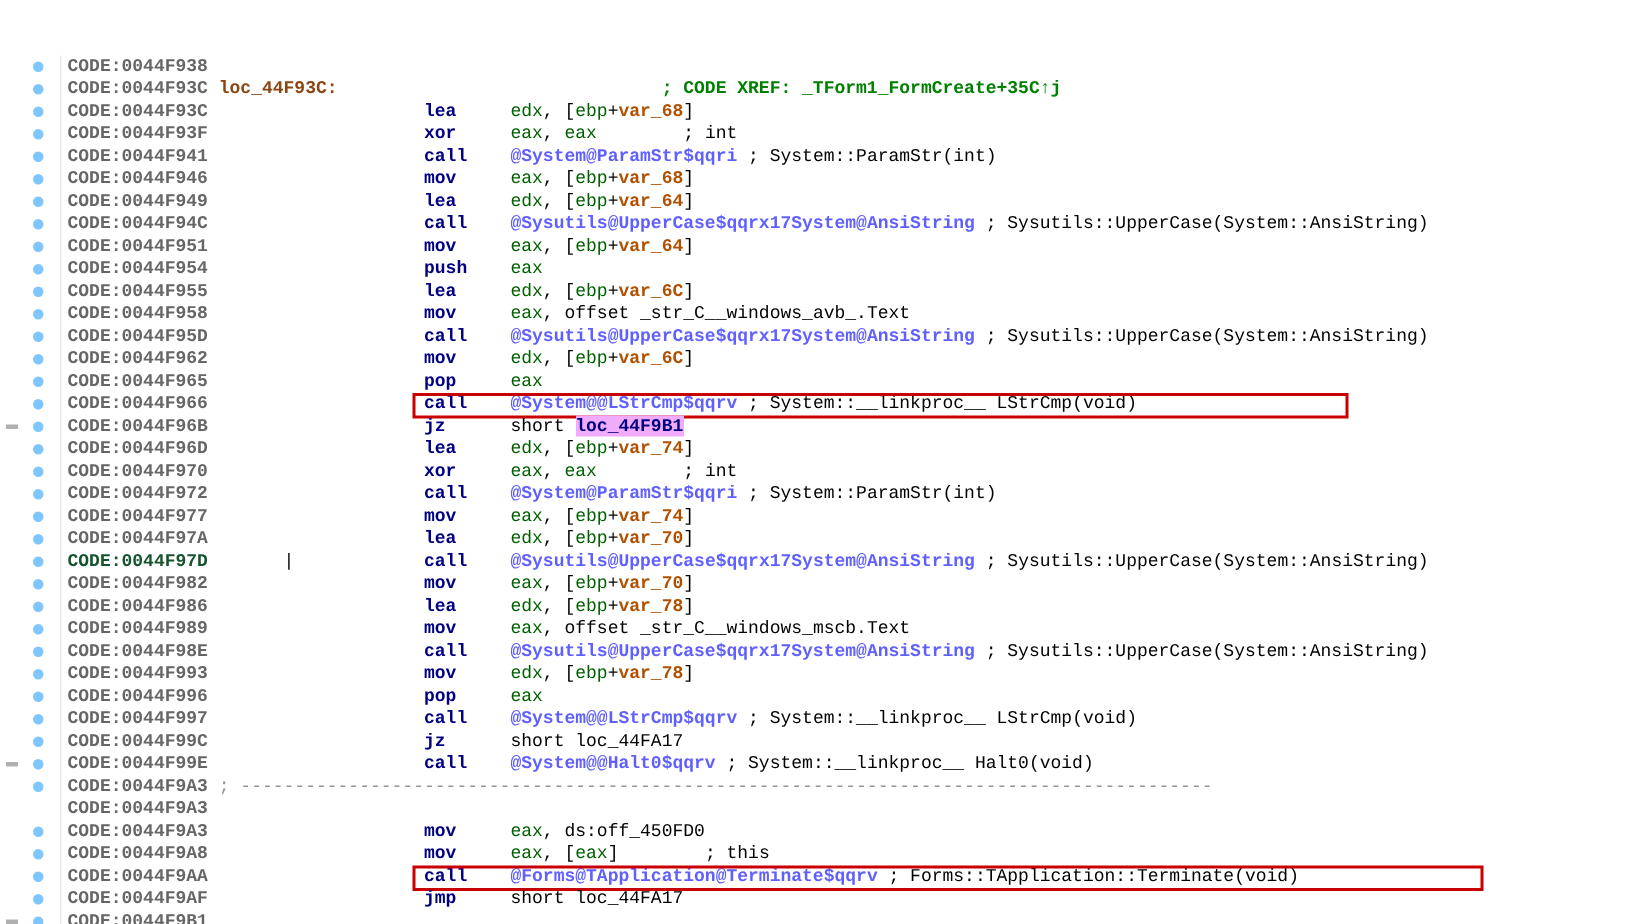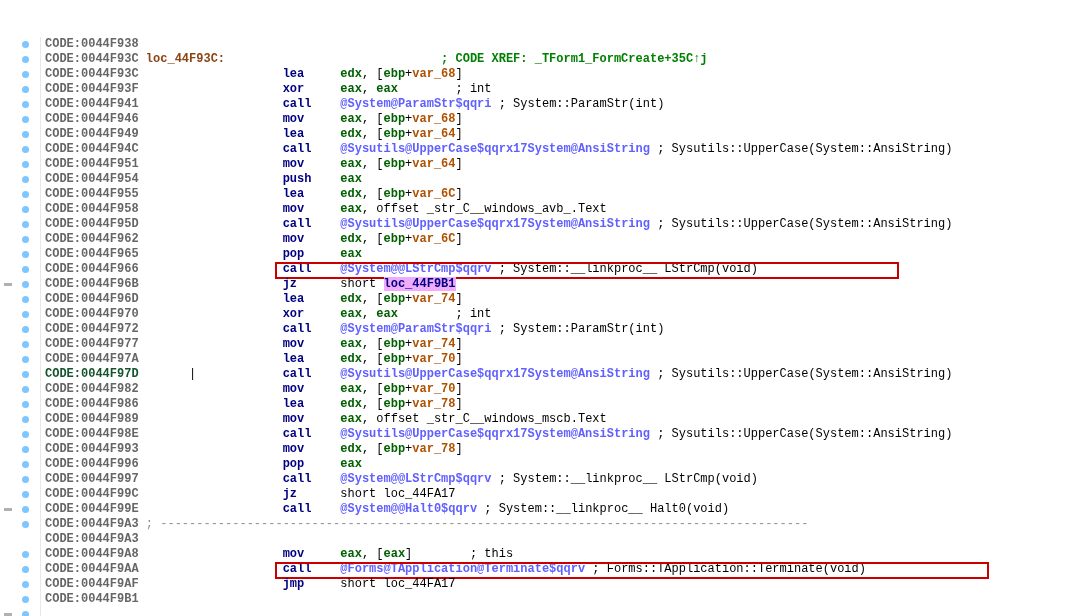--- a/index.html
+++ b/index.html
@@ -62,21 +62,21 @@
   .label {
     color: #8b4513;
     font-weight: bold;
   }
   .mnem {
     color: #000080;
     font-weight: bold;
   }
   .reg {
     color: #006000;
-    font-weight: bold;
+    font-weight: normal;
   }
   .var {
     color: #b05000;
     font-weight: bold;
   }
   .funcref {
     color: #6060ff;
     font-weight: bold;
   }
   .comment {
@@ -260,18 +260,19 @@
       <div class="line"><span class="addr">CODE:0044F986</span> &nbsp;&nbsp;&nbsp;&nbsp;&nbsp;&nbsp;&nbsp;&nbsp;&nbsp;&nbsp;&nbsp;&nbsp;&nbsp;&nbsp;&nbsp;&nbsp;&nbsp;&nbsp;&nbsp;<span class="mnem">lea</span>&nbsp;&nbsp;&nbsp;&nbsp;&nbsp;<span><span class="reg">edx</span>, [<span class="reg">ebp</span>+<span class="var">var_78</span>]</span></div>
       <div class="line"><span class="addr">CODE:0044F989</span> &nbsp;&nbsp;&nbsp;&nbsp;&nbsp;&nbsp;&nbsp;&nbsp;&nbsp;&nbsp;&nbsp;&nbsp;&nbsp;&nbsp;&nbsp;&nbsp;&nbsp;&nbsp;&nbsp;<span class="mnem">mov</span>&nbsp;&nbsp;&nbsp;&nbsp;&nbsp;<span><span class="reg">eax</span>, offset _str_C__windows_mscb.Text</span></div>
       <div class="line"><span class="addr">CODE:0044F98E</span> &nbsp;&nbsp;&nbsp;&nbsp;&nbsp;&nbsp;&nbsp;&nbsp;&nbsp;&nbsp;&nbsp;&nbsp;&nbsp;&nbsp;&nbsp;&nbsp;&nbsp;&nbsp;&nbsp;<span class="mnem">call</span>&nbsp;&nbsp;&nbsp;&nbsp;<span class="funcref">@Sysutils@UpperCase$qqrx17System@AnsiString</span><span class="comment"> ; Sysutils::UpperCase(System::AnsiString)</span></div>
       <div class="line"><span class="addr">CODE:0044F993</span> &nbsp;&nbsp;&nbsp;&nbsp;&nbsp;&nbsp;&nbsp;&nbsp;&nbsp;&nbsp;&nbsp;&nbsp;&nbsp;&nbsp;&nbsp;&nbsp;&nbsp;&nbsp;&nbsp;<span class="mnem">mov</span>&nbsp;&nbsp;&nbsp;&nbsp;&nbsp;<span><span class="reg">edx</span>, [<span class="reg">ebp</span>+<span class="var">var_78</span>]</span></div>
       <div class="line"><span class="addr">CODE:0044F996</span> &nbsp;&nbsp;&nbsp;&nbsp;&nbsp;&nbsp;&nbsp;&nbsp;&nbsp;&nbsp;&nbsp;&nbsp;&nbsp;&nbsp;&nbsp;&nbsp;&nbsp;&nbsp;&nbsp;<span class="mnem">pop</span>&nbsp;&nbsp;&nbsp;&nbsp;&nbsp;<span><span class="reg">eax</span></span></div>
       <div class="line"><span class="addr">CODE:0044F997</span> &nbsp;&nbsp;&nbsp;&nbsp;&nbsp;&nbsp;&nbsp;&nbsp;&nbsp;&nbsp;&nbsp;&nbsp;&nbsp;&nbsp;&nbsp;&nbsp;&nbsp;&nbsp;&nbsp;<span class="mnem">call</span>&nbsp;&nbsp;&nbsp;&nbsp;<span class="funcref">@System@@LStrCmp$qqrv</span><span class="comment"> ; System::__linkproc__ LStrCmp(void)</span></div>
       <div class="line"><span class="addr">CODE:0044F99C</span> &nbsp;&nbsp;&nbsp;&nbsp;&nbsp;&nbsp;&nbsp;&nbsp;&nbsp;&nbsp;&nbsp;&nbsp;&nbsp;&nbsp;&nbsp;&nbsp;&nbsp;&nbsp;&nbsp;<span class="mnem">jz</span>&nbsp;&nbsp;&nbsp;&nbsp;&nbsp;&nbsp;<span>short loc_44FA17</span></div>
       <div class="line"><span class="addr">CODE:0044F99E</span> &nbsp;&nbsp;&nbsp;&nbsp;&nbsp;&nbsp;&nbsp;&nbsp;&nbsp;&nbsp;&nbsp;&nbsp;&nbsp;&nbsp;&nbsp;&nbsp;&nbsp;&nbsp;&nbsp;<span class="mnem">call</span>&nbsp;&nbsp;&nbsp;&nbsp;<span class="funcref">@System@@Halt0$qqrv</span><span class="comment"> ; System::__linkproc__ Halt0(void)</span></div>
       <div class="line"><span class="addr">CODE:0044F9A3</span> <span class="dashline">; ------------------------------------------------------------------------------------------</span></div>
       <div class="line"><span class="addr">CODE:0044F9A3</span> </div>
+      <div class="line"><span class="addr">CODE:0044F9A3</span> &nbsp;&nbsp;&nbsp;&nbsp;&nbsp;&nbsp;&nbsp;&nbsp;&nbsp;&nbsp;&nbsp;&nbsp;&nbsp;&nbsp;&nbsp;&nbsp;&nbsp;&nbsp;&nbsp;<span class="mnem">mov</span>&nbsp;&nbsp;&nbsp;&nbsp;&nbsp;<span><span class="reg">eax</span>, ds:off_450FD0</span></div>
       <div class="line"><span class="addr">CODE:0044F9A8</span> &nbsp;&nbsp;&nbsp;&nbsp;&nbsp;&nbsp;&nbsp;&nbsp;&nbsp;&nbsp;&nbsp;&nbsp;&nbsp;&nbsp;&nbsp;&nbsp;&nbsp;&nbsp;&nbsp;<span class="mnem">mov</span>&nbsp;&nbsp;&nbsp;&nbsp;&nbsp;<span><span class="reg">eax</span>, [<span class="reg">eax</span>]</span>&nbsp;&nbsp;&nbsp;&nbsp;&nbsp;&nbsp;&nbsp;&nbsp;<span class="comment">; this</span></div>
       <div class="line"><span class="addr">CODE:0044F9AA</span> &nbsp;&nbsp;&nbsp;&nbsp;&nbsp;&nbsp;&nbsp;&nbsp;&nbsp;&nbsp;&nbsp;&nbsp;&nbsp;&nbsp;&nbsp;&nbsp;&nbsp;&nbsp;&nbsp;<span class="mnem">call</span>&nbsp;&nbsp;&nbsp;&nbsp;<span class="funcref">@Forms@TApplication@Terminate$qqrv</span><span class="comment"> ; Forms::TApplication::Terminate(void)</span><div class="redbox" style="left: 230px; top: 0px; width: 710px;"></div></div>
       <div class="line"><span class="addr">CODE:0044F9AF</span> &nbsp;&nbsp;&nbsp;&nbsp;&nbsp;&nbsp;&nbsp;&nbsp;&nbsp;&nbsp;&nbsp;&nbsp;&nbsp;&nbsp;&nbsp;&nbsp;&nbsp;&nbsp;&nbsp;<span class="mnem">jmp</span>&nbsp;&nbsp;&nbsp;&nbsp;&nbsp;<span>short loc_44FA17</span></div>
       <div class="line"><span class="addr">CODE:0044F9B1</span> </div>
     </div>
 </div>
 
 </body></html>

